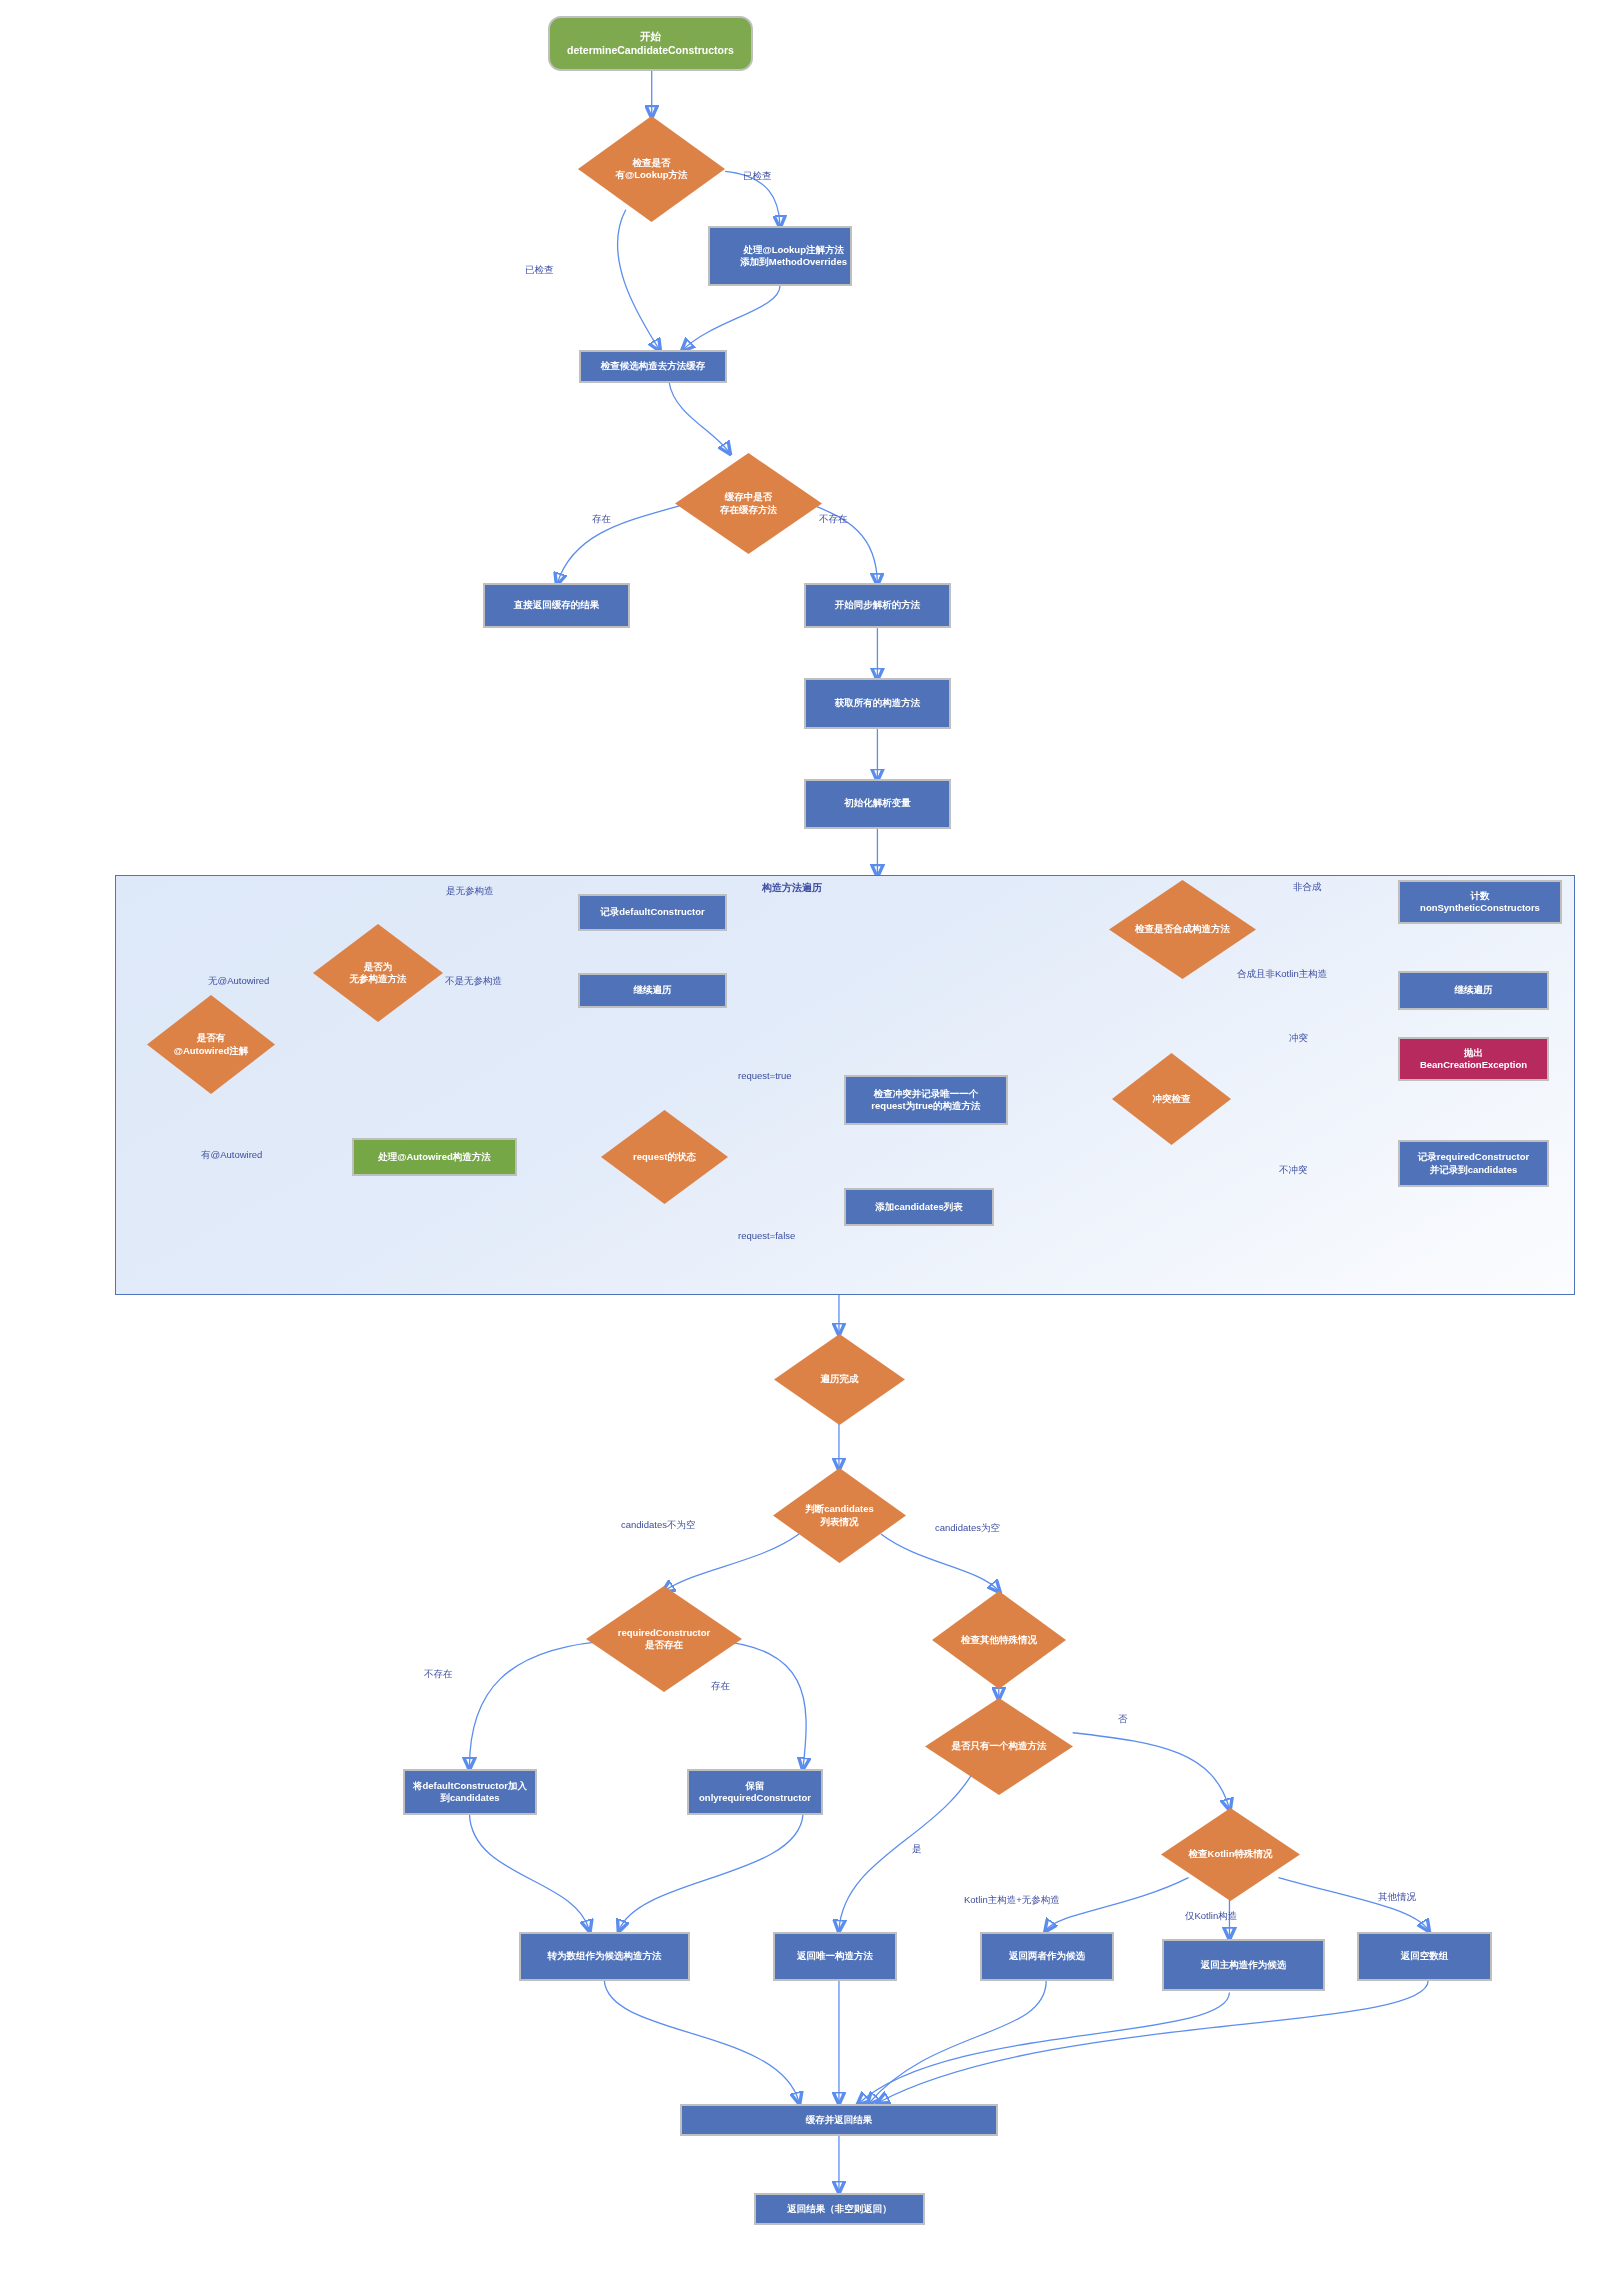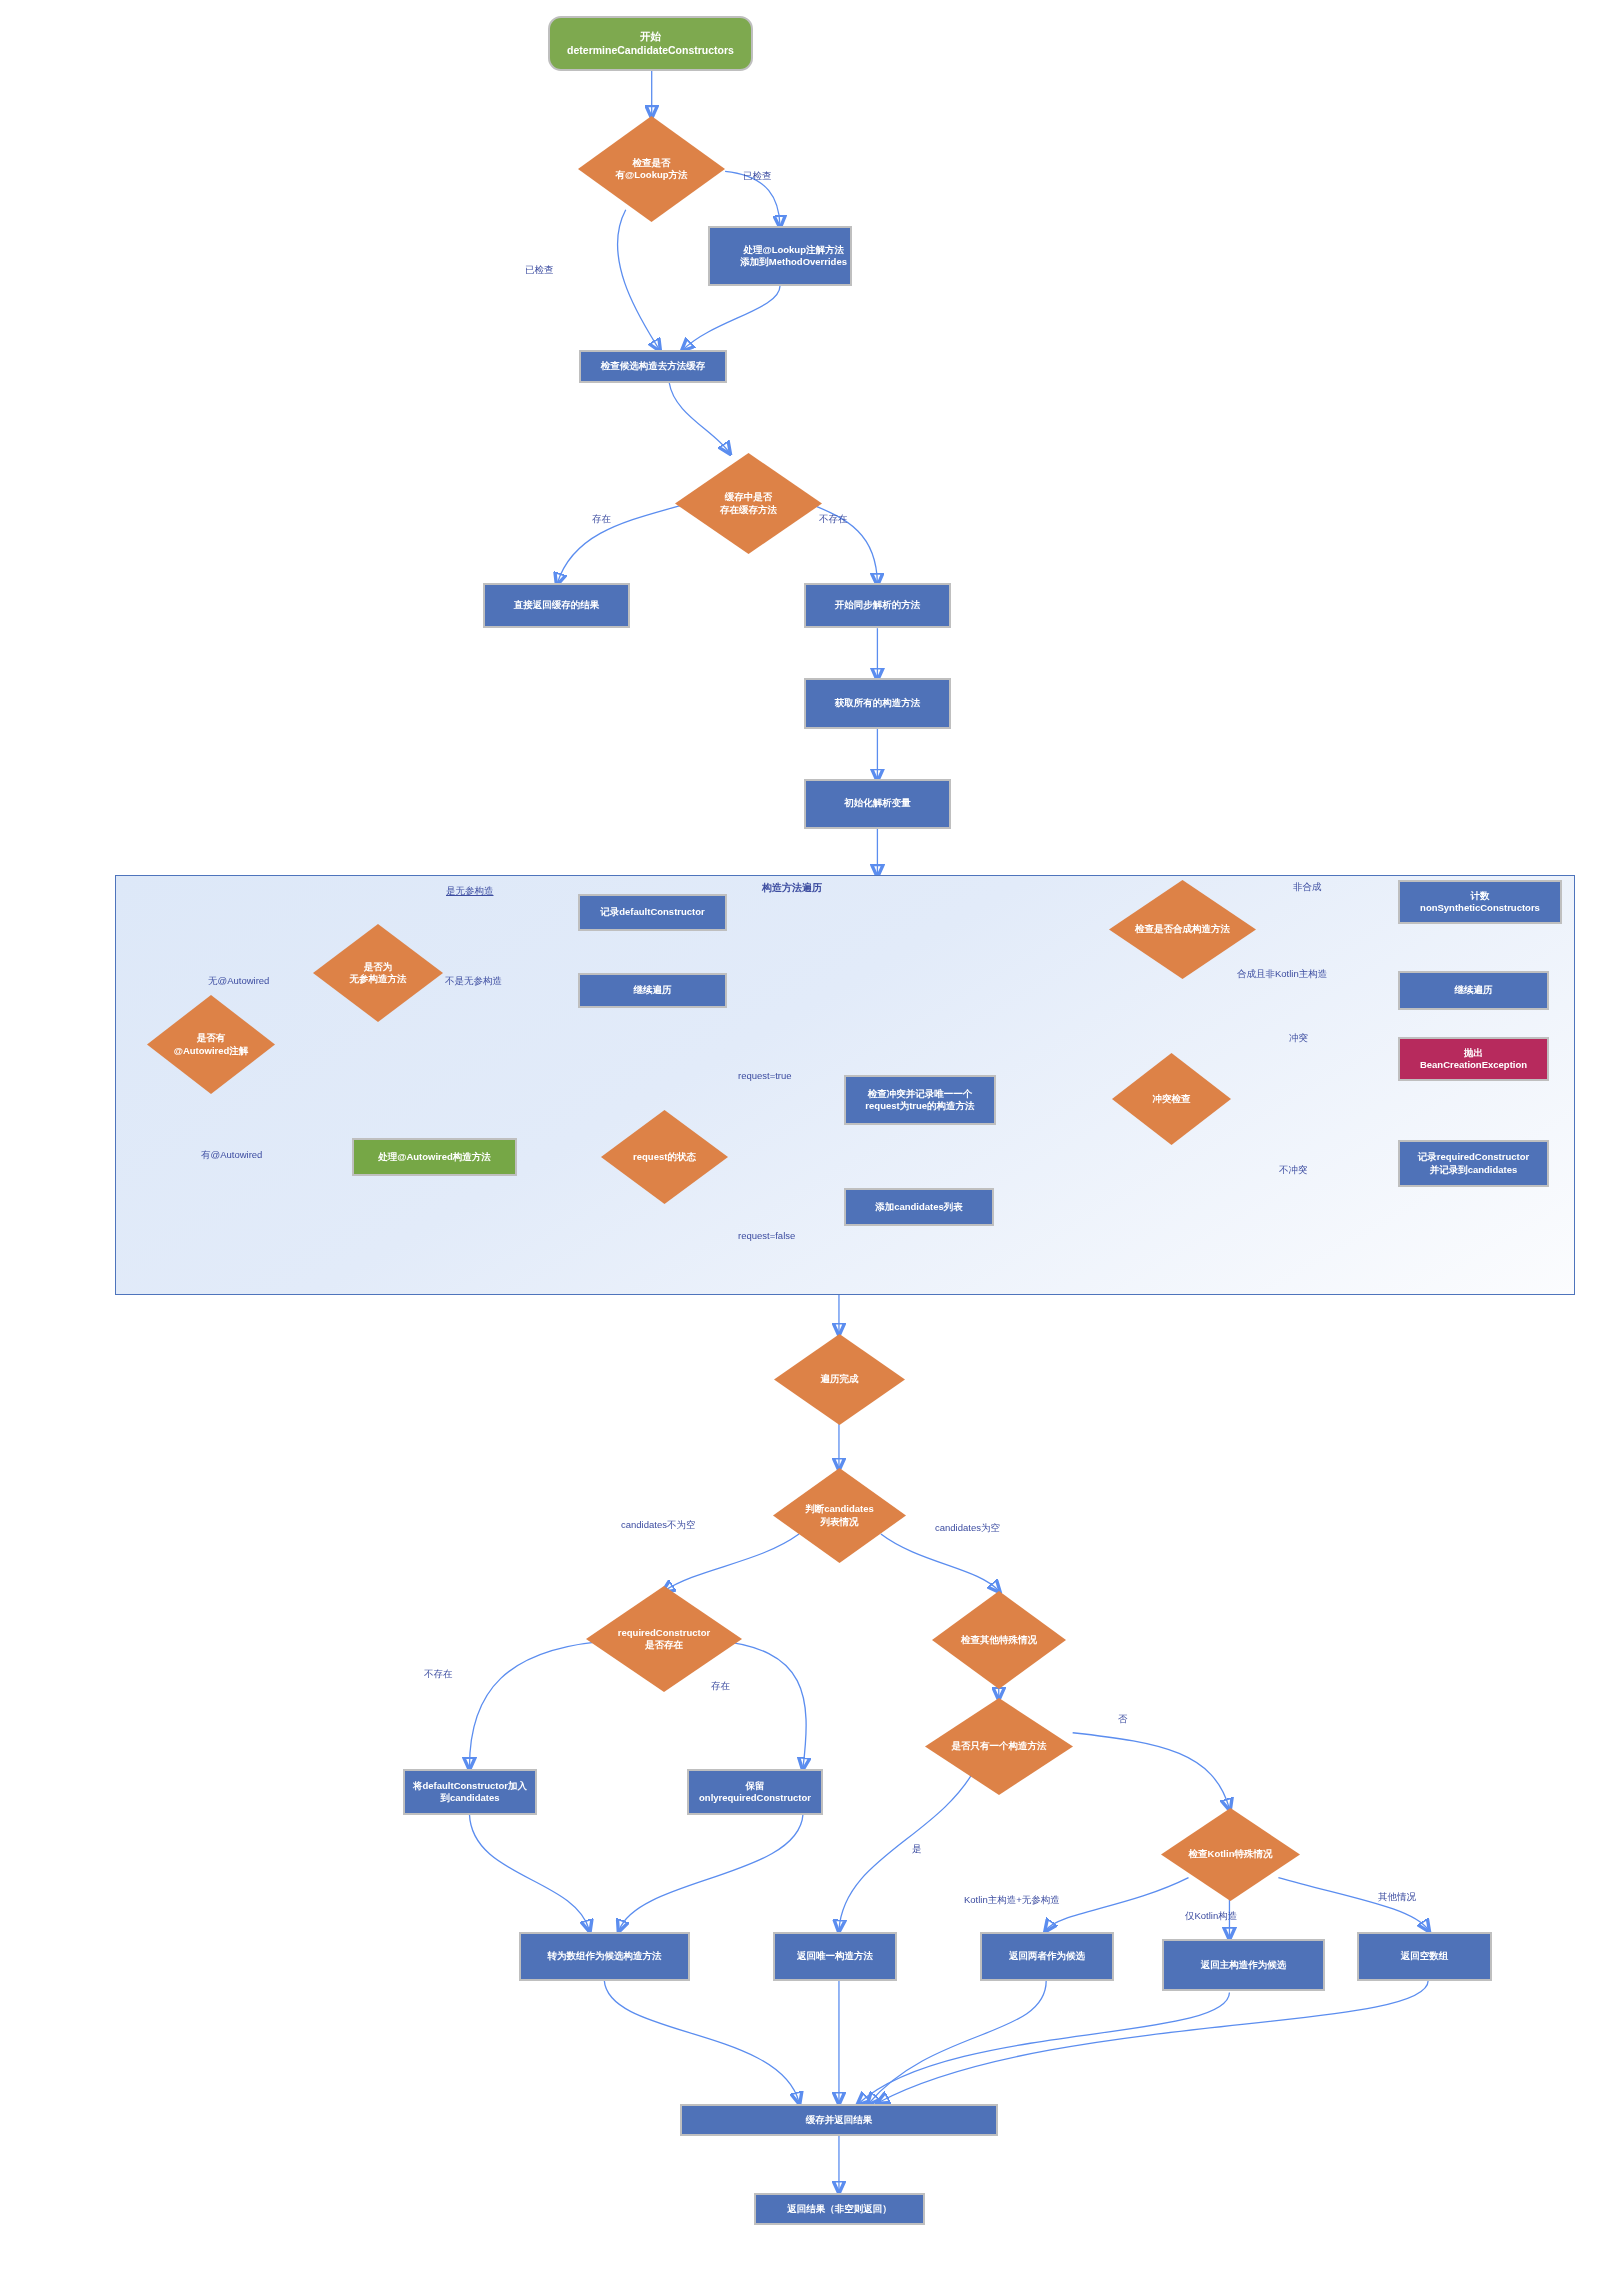--- a/index.html
+++ b/index.html
@@ -199,21 +199,21 @@
   <div class="elabel" style="left:208px;top:975px;">无@Autowired</div>
   <div class="elabel" style="left:201px;top:1149px;">有@Autowired</div>
 
   <div class="node diam" style="left:313px;top:924px;width:130px;height:98px;">
     <span class="shape"></span>
     <span class="lbl">
       <span>是否为</span><br>
       <span>无参构造方法</span>
     </span>
   </div>
-  <div class="elabel" style="left:446px;top:885px;text-decoration:underline;">是无参构造</div>
+  <div class="elabel" style="left:446px;top:885px;">是无参构造</div>
   <div class="elabel" style="left:445px;top:975px;">不是无参构造</div>
 
   <div class="node rect" style="left:578px;top:894px;width:149px;height:37px;">
     <span class="lbl">记录defaultConstructor</span>
   </div>
 
   <div class="node rect" style="left:578px;top:973px;width:149px;height:35px;">
     <span class="lbl">继续遍历</span>
   </div>
 
@@ -221,21 +221,21 @@
     <span class="lbl">处理@Autowired构造方法</span>
   </div>
 
   <div class="node diam" style="left:601px;top:1110px;width:127px;height:94px;">
     <span class="shape"></span>
     <span class="lbl">request的状态</span>
   </div>
   <div class="elabel" style="left:738px;top:1070px;">request=true</div>
   <div class="elabel" style="left:738px;top:1230px;">request=false</div>
 
-  <div class="node rect" style="left:844px;top:1075px;width:152px;height:50px;">
+  <div class="node rect" style="left:844px;top:1075px;width:164px;height:50px;">
     <span class="lbl">
       <span>检查冲突并记录唯一一个</span><br>
       <span>request为true的构造方法</span>
     </span>
   </div>
 
   <div class="node rect" style="left:844px;top:1188px;width:150px;height:38px;">
     <span class="lbl">添加candidates列表</span>
   </div>
 

